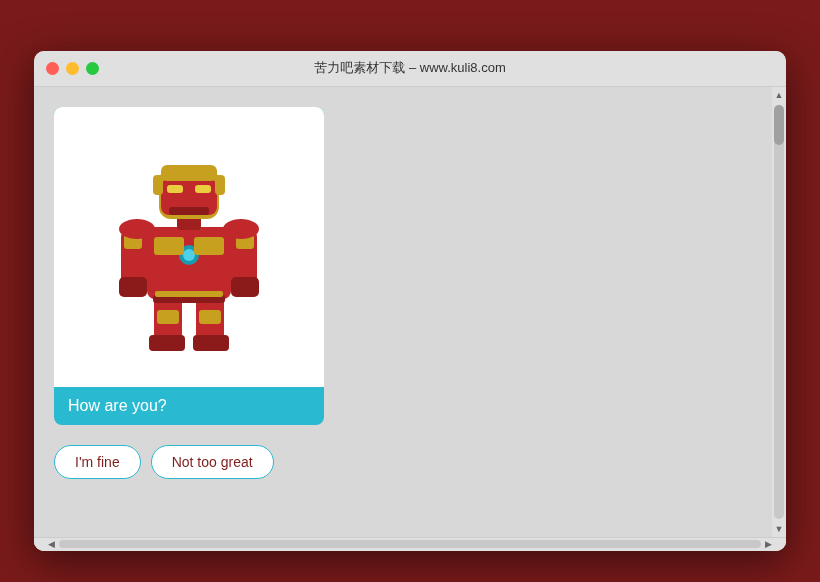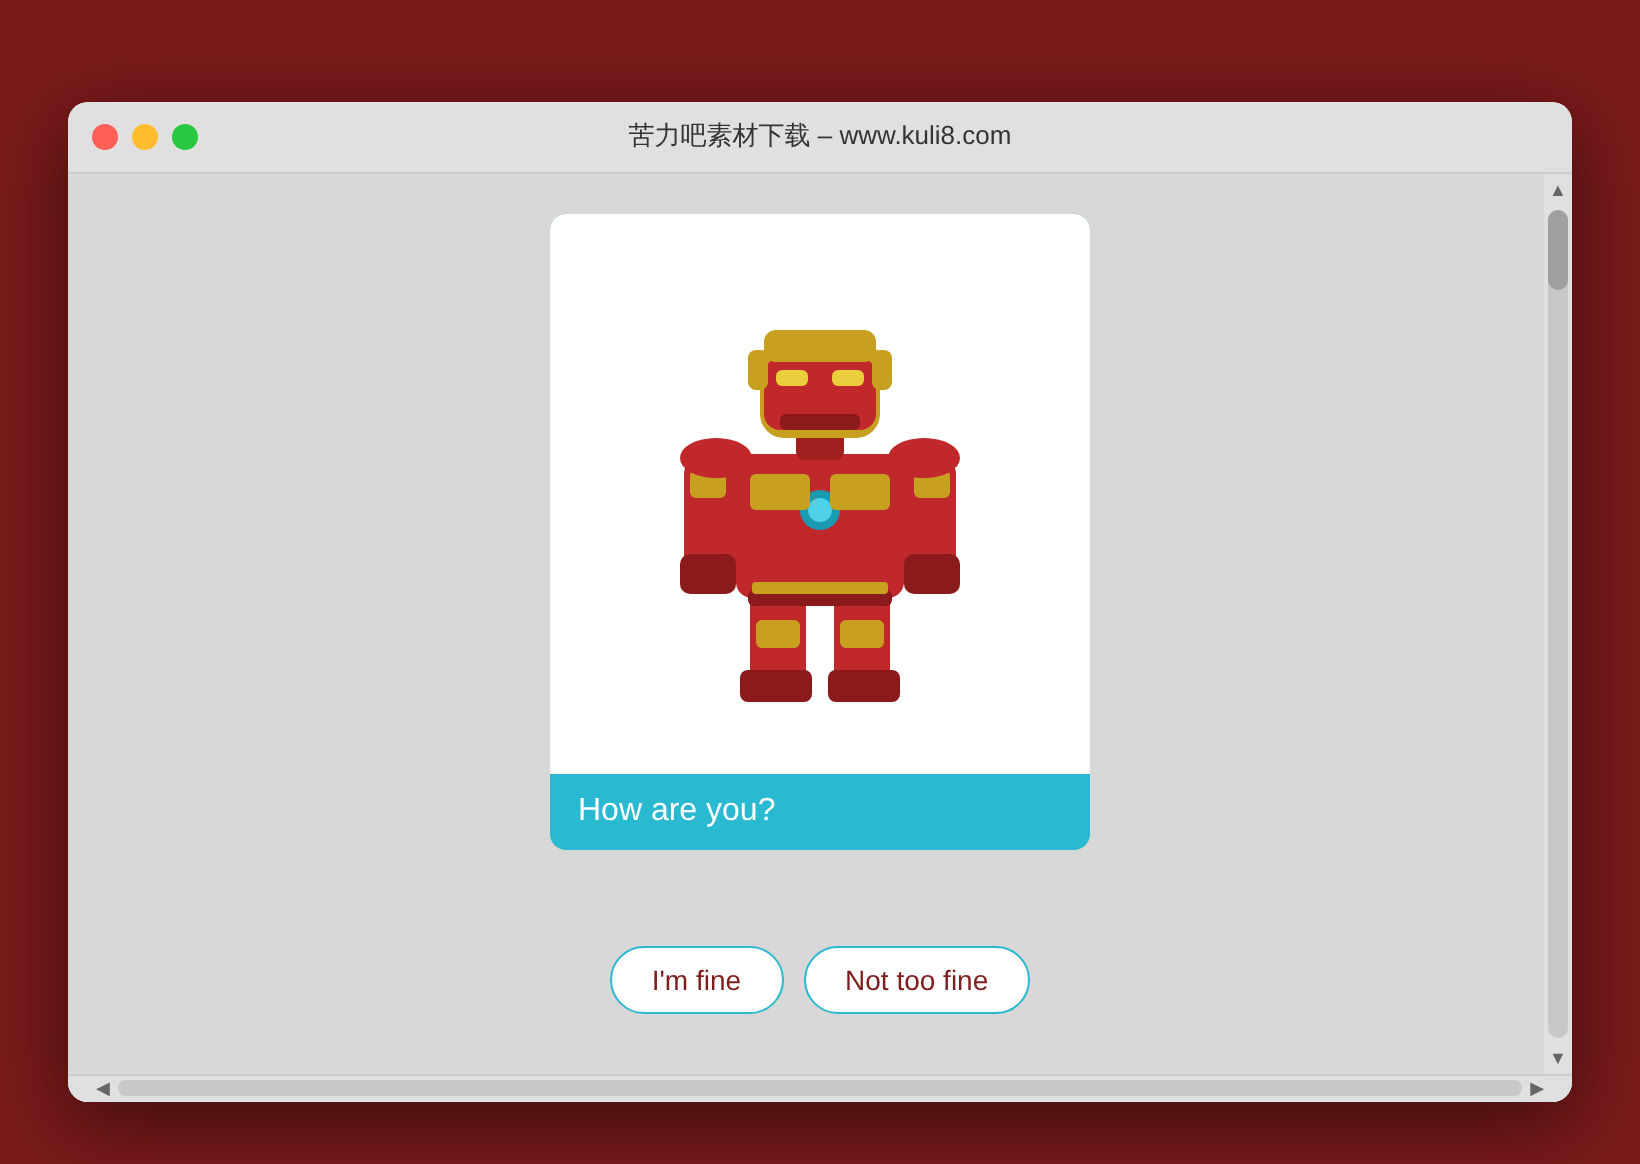--- a/index.html
+++ b/index.html
@@ -70,23 +70,22 @@
       overflow: hidden;
       position: relative;
     }
 
     .content-area {
       flex: 1;
       overflow-y: auto;
       overflow-x: hidden;
       display: flex;
       flex-direction: column;
-      align-items: center;
+      align-items: flex-start;
       padding: 20px 20px 10px 20px;
-      gap: 28px;
     }
 
     
     .content-area::-webkit-scrollbar {
       width: 14px;
     }
     .content-area::-webkit-scrollbar-track {
       background: #e8e8e8;
     }
     .content-area::-webkit-scrollbar-thumb {
@@ -282,21 +281,21 @@
 
               <rect x="54" y="58" width="10" height="20" rx="4" fill="#c8a020"></rect>
               <rect x="116" y="58" width="10" height="20" rx="4" fill="#c8a020"></rect>
             </svg>
           </div>
           <div class="card-caption">How are you?</div>
         </div>
 
         <div class="buttons-row">
           <button class="response-btn">I'm fine</button>
-          <button class="response-btn">Not too fine</button>
+          <button class="response-btn">Not too great</button>
         </div>
 
       </div>
 
       <div class="scrollbar-area">
         <div class="scroll-arrow">▲</div>
         <div class="scroll-track">
           <div class="scroll-thumb"></div>
         </div>
         <div class="scroll-arrow">▼</div>

